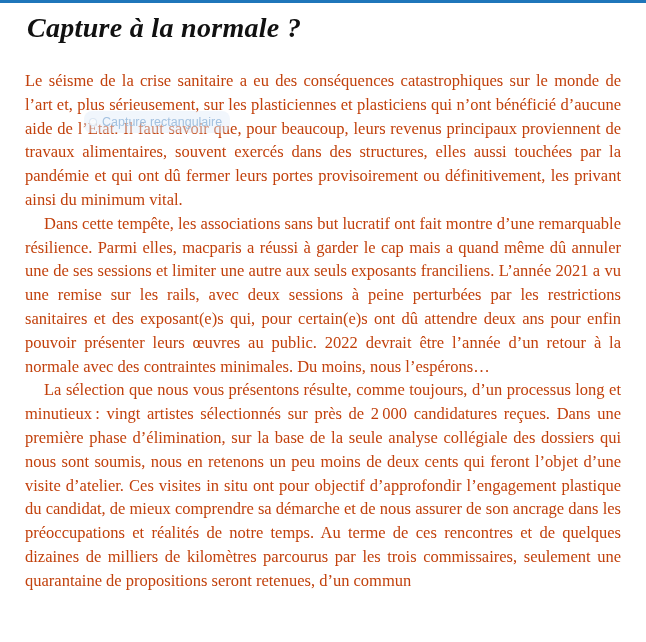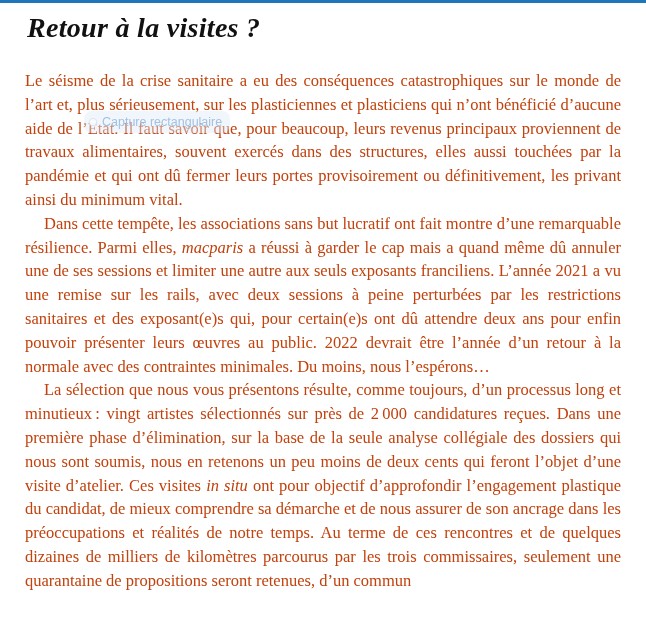--- a/index.html
+++ b/index.html
@@ -47,21 +47,20 @@
     color: #c2410c;
   }
   .para {
     margin: 0;
     text-indent: 19px;
   }
   .para.first {
     text-indent: 0;
   }
   .run-italic {
-    font-style: italic;
   }
   
   .capture-tooltip {
     position: absolute;
     left: 84px;
     top: 111px;
     height: 22px;
     display: flex;
     align-items: center;
     gap: 5px;
@@ -83,21 +82,21 @@
     box-sizing: border-box;
   }
 </style>
 </head>
 <body>
 
 <div class="page">
 
   <div class="top-rule"></div>
 
-  <h1 class="article-title">Retour à la visites ?</h1>
+  <h1 class="article-title">Capture à la normale ?</h1>
 
   <div class="article-body">
 
     <p class="para first"><span>Le séisme de la crise sanitaire a eu des conséquences catastrophiques sur le monde de l’art et, plus sérieusement, sur les plasticiennes et plasticiens qui n’ont bénéficié d’aucune aide de l’État. Il faut savoir que, pour beaucoup, leurs revenus principaux proviennent de travaux alimentaires, souvent exercés dans des structures, elles aussi touchées par la pandémie et qui ont dû fermer leurs portes provisoirement ou définitivement, les privant ainsi du minimum vital.</span></p>
 
     <p class="para"><span>Dans cette tempête, les associations sans but lucratif ont fait montre d’une remarquable résilience. Parmi elles, </span><span class="run-italic">macparis</span><span> a réussi à garder le cap mais a quand même dû annuler une de ses sessions et limiter une autre aux seuls exposants franciliens. L’année 2021 a vu une remise sur les rails, avec deux sessions à peine perturbées par les restrictions sanitaires et des exposant(e)s qui, pour certain(e)s ont dû attendre deux ans pour enfin pouvoir présenter leurs œuvres au public. 2022 devrait être l’année d’un retour à la normale avec des contraintes minimales. Du moins, nous l’espérons…</span></p>
 
     <p class="para"><span>La sélection que nous vous présentons résulte, comme toujours, d’un processus long et minutieux : vingt artistes sélectionnés sur près de 2 000 candidatures reçues. Dans une première phase d’élimination, sur la base de la seule analyse collégiale des dossiers qui nous sont soumis, nous en retenons un peu moins de deux cents qui feront l’objet d’une visite d’atelier. Ces visites </span><span class="run-italic">in situ</span><span> ont pour objectif d’approfondir l’engagement plastique du candidat, de mieux comprendre sa démarche et de nous assurer de son ancrage dans les préoccupations et réalités de notre temps. Au terme de ces rencontres et de quelques dizaines de milliers de kilomètres parcourus par les trois commissaires, seulement une quarantaine de propositions seront retenues, d’un commun</span></p>
 
   </div>

